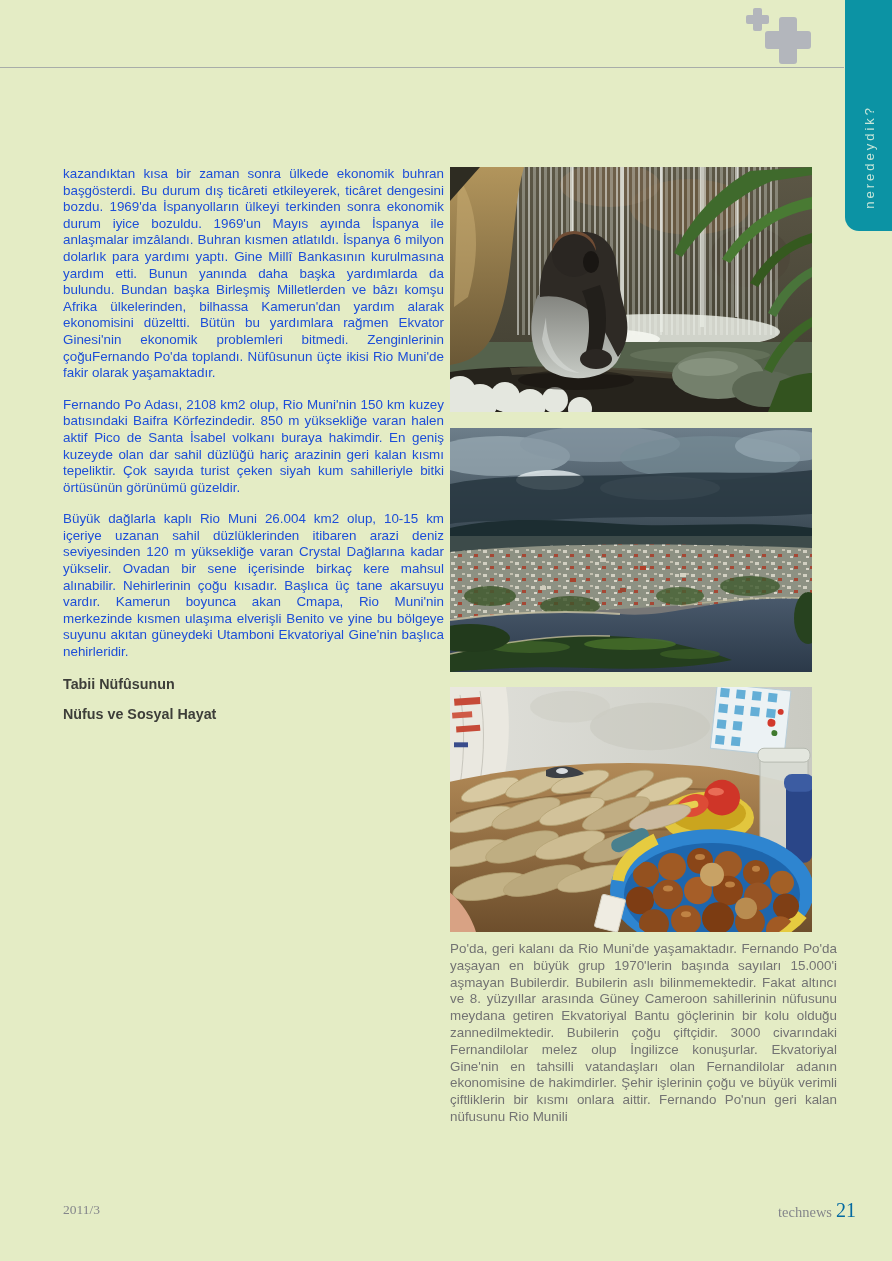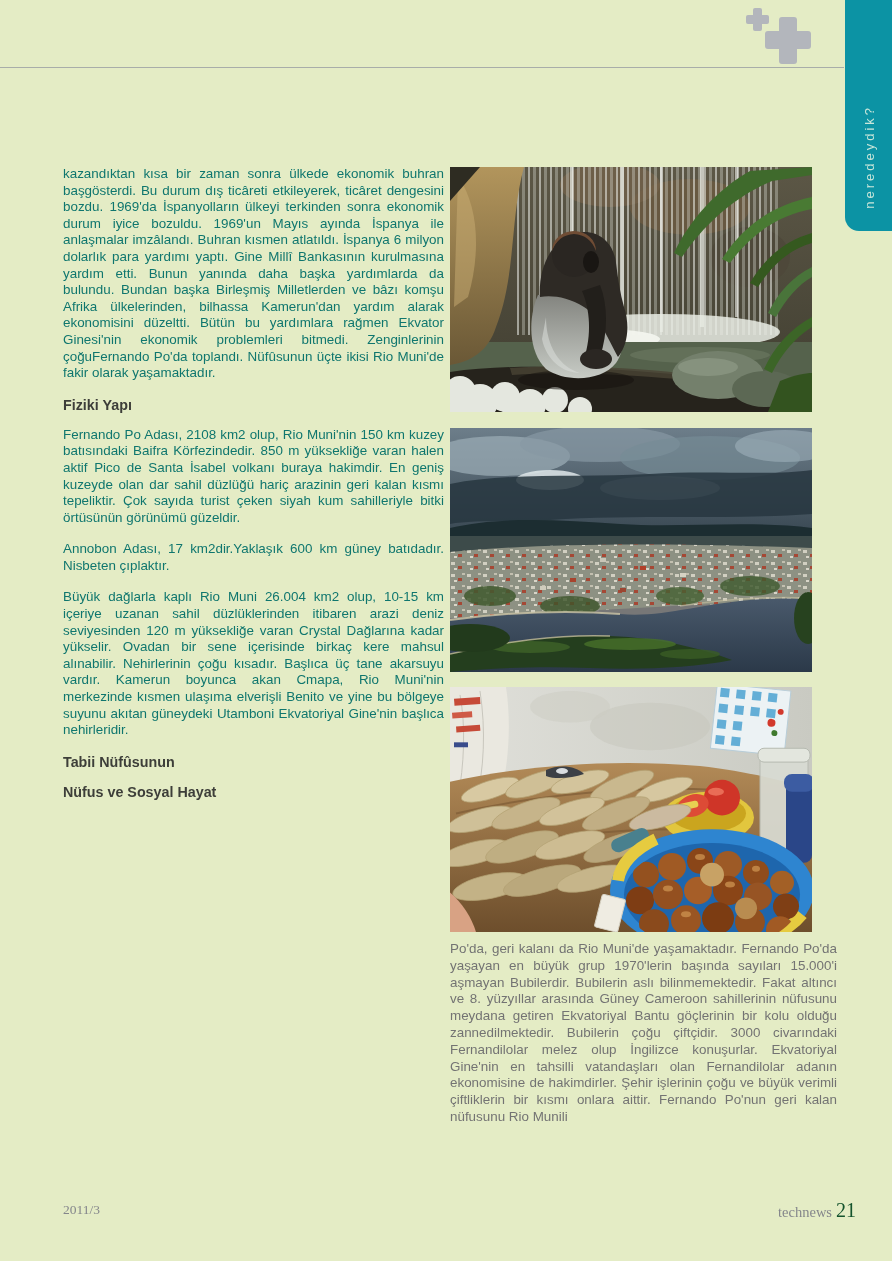--- a/index.html
+++ b/index.html
@@ -19,21 +19,21 @@
   .side-tab .tab-label {
     position:absolute; bottom:22px; left:50%;
     transform:translateX(-50%) rotate(180deg);
     writing-mode:vertical-rl;
     color:#c8e6da; font-size:13px; letter-spacing:3px; white-space:nowrap;
   }
 
   .col-left { position:absolute; left:63px; top:166px; width:381px; }
   .col-left p {
     margin:0 0 15px; text-align:justify;
-    font-size:13.4px; line-height:16.6px; color:#0f766e;
+    font-size:13.4px; line-height:16.6px; color:#1d4ed8;
   }
   .col-left h3 {
     margin:2px 0 13px; font-size:14.3px; line-height:17px;
     color:#3d3e39; font-weight:bold;
   }
 
   .photo { position:absolute; left:450px; width:362px; overflow:hidden; background:#777; }
   .photo svg { display:block; width:100%; height:100%; }
   #photo1 { top:167px; height:245px; }
   #photo2 { top:428px; height:244px; }
@@ -46,21 +46,21 @@
   }
 
   .footer-issue {
     position:absolute; left:63px; top:1202px;
     font-family:"Liberation Serif", serif; font-size:13.5px; color:#84868b;text-align:center;
   }
   .footer-brand {
     position:absolute; right:36px; top:1199px;
     font-family:"Liberation Serif", serif; font-size:14.5px; color:#84868b;
   }
-  .footer-brand .page-num { color:#14532d; font-size:20px; margin-left:4px; }
+  .footer-brand .page-num { color:#0369a1; font-size:20px; margin-left:4px; }
 </style>
 </head>
 <body>
 
 <div class="page">
 
   <div class="top-rule"></div>
 
   <div class="plus-icon-wrap">
     <svg viewBox="0 0 76 58">
@@ -72,23 +72,21 @@
       </g>
     </svg>
   </div>
 
   <aside class="side-tab">
     <span class="tab-label">neredeydik?</span>
   </aside>
 
   <article class="col-left">
     <p>kazandıktan kısa bir zaman sonra ülkede ekonomik buhran başgösterdi. Bu durum dış ticâreti etkileyerek, ticâret dengesini bozdu. 1969'da İspanyolların ülkeyi terkinden sonra ekonomik durum iyice bozuldu. 1969'un Mayıs ayında İspanya ile anlaşmalar imzâlandı. Buhran kısmen atlatıldı. İspanya 6 milyon dolarlık para yardımı yaptı. Gine Millî Bankasının kurulmasına yardım etti. Bunun yanında daha başka yardımlarda da bulundu. Bundan başka Birleşmiş Milletlerden ve bâzı komşu Afrika ülkelerinden, bilhassa Kamerun'dan yardım alarak ekonomisini düzeltti. Bütün bu yardımlara rağmen Ekvator Ginesi'nin ekonomik problemleri bitmedi. Zenginlerinin çoğuFernando Po'da toplandı. Nüfûsunun üçte ikisi Rio Muni'de fakir olarak yaşamaktadır.</p>
-    <h3>Fiziki Yapı</h3>
     <p>Fernando Po Adası, 2108 km2 olup, Rio Muni'nin 150 km kuzey batısındaki Baifra Körfezindedir. 850 m yüksekliğe varan halen aktif Pico de Santa İsabel volkanı buraya hakimdir. En geniş kuzeyde olan dar sahil düzlüğü hariç arazinin geri kalan kısmı tepeliktir. Çok sayıda turist çeken siyah kum sahilleriyle bitki örtüsünün görünümü güzeldir.</p>
-    <p>Annobon Adası, 17 km2dir.Yaklaşık 600 km güney batıdadır. Nisbeten çıplaktır.</p>
     <p>Büyük dağlarla kaplı Rio Muni 26.004 km2 olup, 10-15 km içeriye uzanan sahil düzlüklerinden itibaren arazi deniz seviyesinden 120 m yüksekliğe varan Crystal Dağlarına kadar yükselir. Ovadan bir sene içerisinde birkaç kere mahsul alınabilir. Nehirlerinin çoğu kısadır. Başlıca üç tane akarsuyu vardır. Kamerun boyunca akan Cmapa, Rio Muni'nin merkezinde kısmen ulaşıma elverişli Benito ve yine bu bölgeye suyunu akıtan güneydeki Utamboni Ekvatoriyal Gine'nin başlıca nehirleridir.</p>
     <h3>Tabii Nüfûsunun</h3>
     <h3>Nüfus ve Sosyal Hayat</h3>
   </article>
 
   <figure class="photo" id="photo1" style="margin:0">
     <svg viewBox="0 0 362 245" preserveAspectRatio="none">
       <defs>
         <linearGradient id="g1rock" x1="0" y1="0" x2="0" y2="1">
           <stop offset="0" stop-color="#5c5746"></stop>

